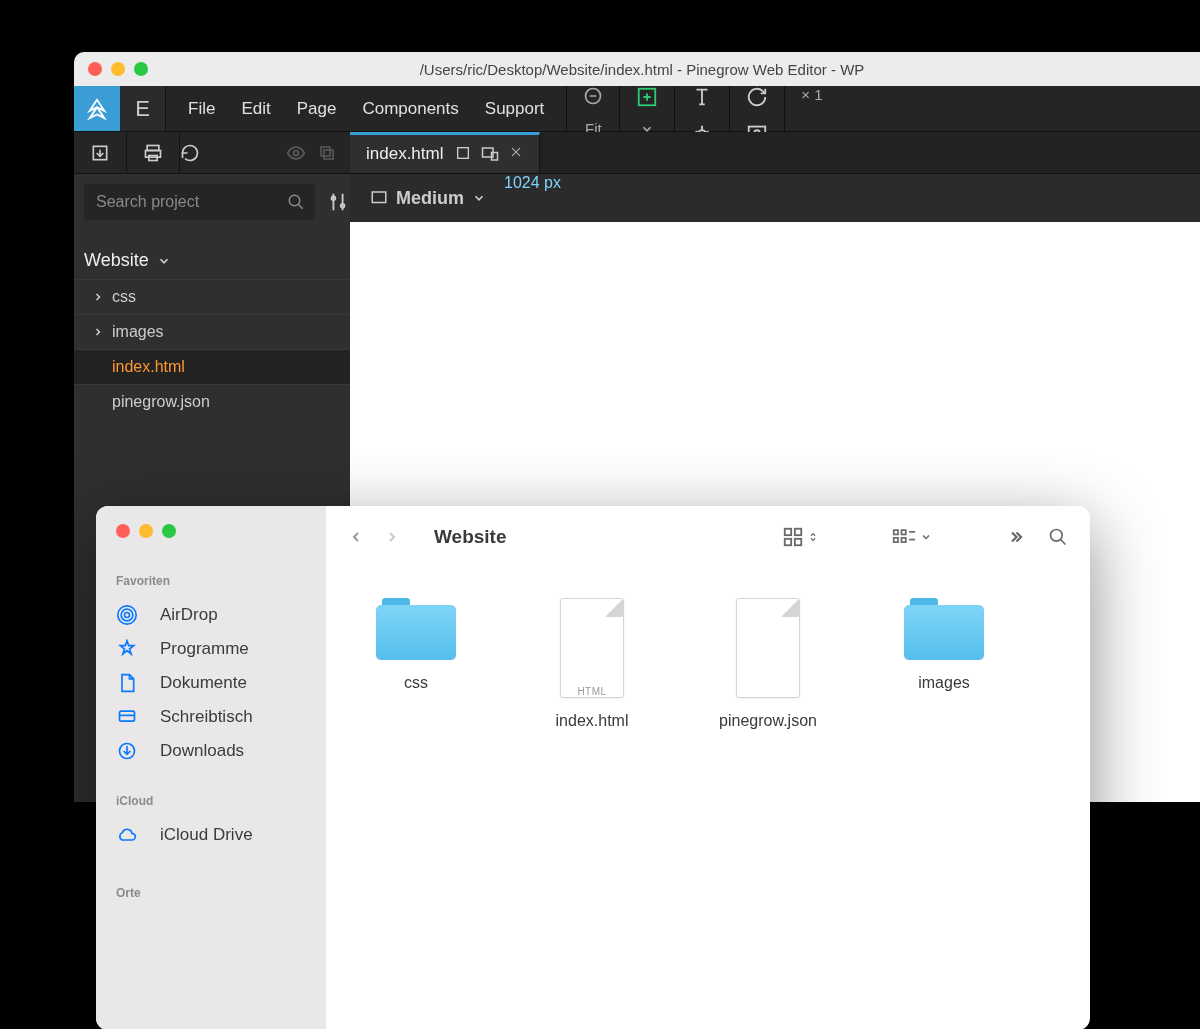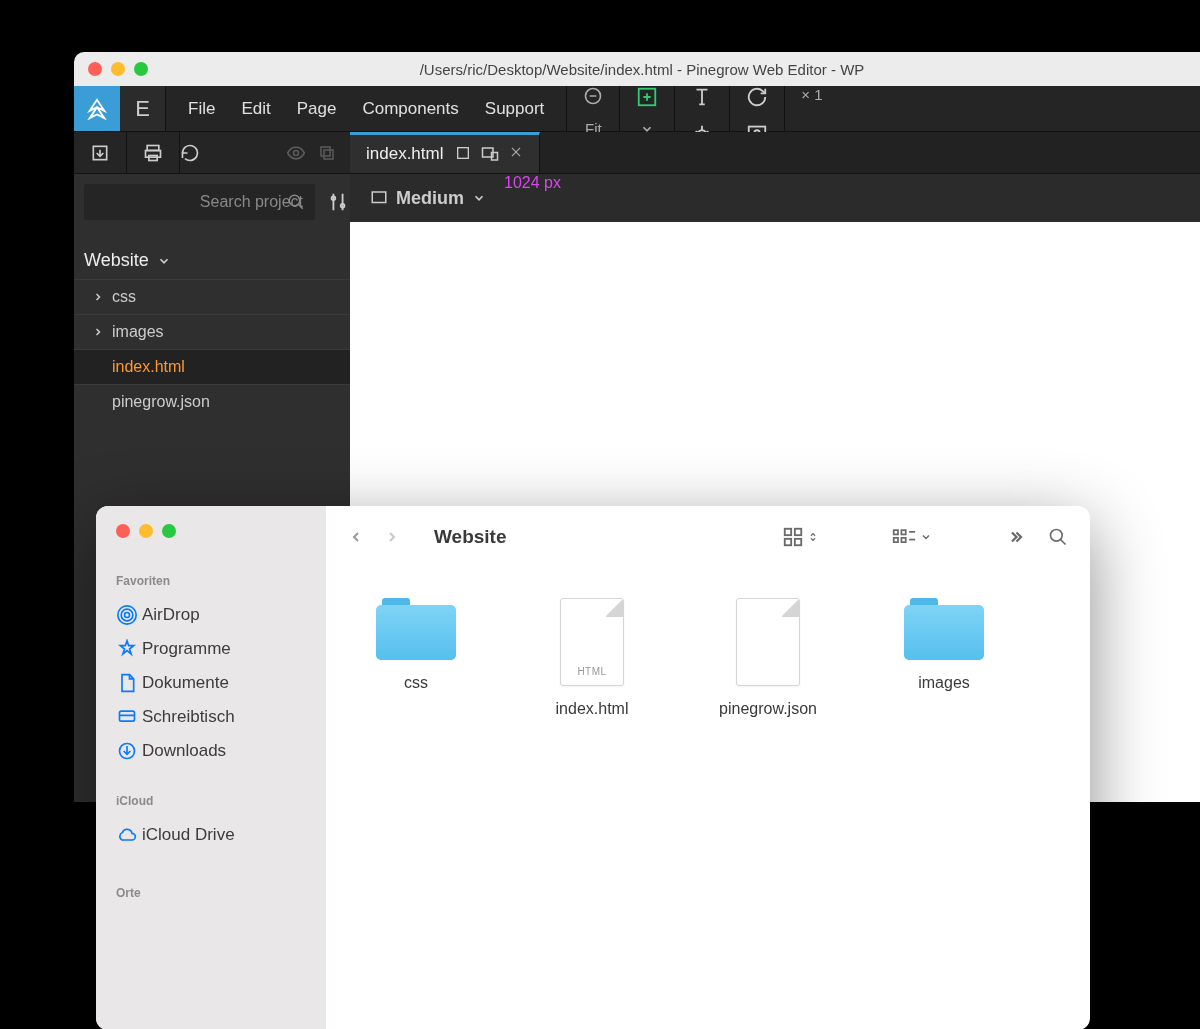--- a/index.html
+++ b/index.html
@@ -24,64 +24,64 @@
 .pg-toolgroup { display: flex; align-items: center; gap: 14px; padding: 0 16px; flex-direction: column; }
 .pg-icon { display: flex; align-items: center; justify-content: center; cursor: pointer; }
 .fit-text { font-size: 15px; color: #aaa; }
 
 .pg-body { display: flex; height: calc(100% - 80px); }
 .pg-sidebar { width: 276px; background: #2f2f2f; display: flex; flex-direction: column; }
 .pg-side-top { height: 42px; background: #252525; display: flex; align-items: center; border-bottom: 1px solid #121212; }
 .pg-side-top .sbtn { flex: 1; display: flex; align-items: center; justify-content: center; height: 100%; border-right: 1px solid #121212; cursor: pointer; }
 .pg-side-top .sbtn:last-child { border-right: none; flex: 3; justify-content: flex-end; padding-right: 14px; gap: 12px; }
 .pg-search-row { display: flex; align-items: center; padding: 10px 10px; gap: 8px; }
-.pg-search { flex: 1; background: #252525; border: none; height: 36px; border-radius: 3px; padding: 0 12px; color: #eab308; font-size: 16px; text-align: right; }
+.pg-search { flex: 1; background: #252525; border: none; height: 36px; border-radius: 3px; padding: 0 12px; color: #eab308; font-size: 16px; }
 .pg-search::placeholder { color: #888; }
 
 .pg-tree { padding: 12px 0; }
 .pg-tree-root { display: flex; align-items: center; gap: 8px; padding: 8px 10px; color: #eee; font-size: 18px; font-weight: 500; cursor: pointer; }
 .pg-tree-item { display: flex; align-items: center; gap: 8px; padding: 8px 10px 8px 18px; color: #ccc; font-size: 16px; cursor: pointer; border-top: 1px solid #3a3a3a; }
 .pg-tree-item.selected { background: #222; color: #ff9833; }
 
 .pg-main { flex: 1; background: #2a2a2a; display: flex; flex-direction: column; }
 .pg-tabstrip { height: 42px; background: #222; display: flex; align-items: center; border-bottom: 1px solid #121212; }
 .pg-tab { height: 100%; background: #2f2f2f; display: flex; align-items: center; gap: 12px; padding: 0 16px; color: #eee; font-size: 17px; border-top: 3px solid #3b9dd6; border-right: 1px solid #121212; }
 .pg-tab .tab-icons { display: flex; gap: 10px; }
 
 .pg-viewport-bar { height: 48px; background: #2b2b2b; display: flex; gap: 18px; padding: 0 20px; color: #ccc; font-size: 18px; }
 .pg-viewport-bar .vp-label { display: flex; align-items: center; gap: 8px; font-weight: 600; }
-.pg-viewport-bar .vp-size { color: #d946ef; font-size: 16px; }
+.pg-viewport-bar .vp-size { color: #7dd3fc; font-size: 16px; }
 .pg-canvas { flex: 1; background: #2b2b2b; padding: 0 0 0 0; }
 .pg-page { background: #fff; width: 100%; height: 100%; }
 
 
 .finder-window { position: absolute; top: 506px; left: 96px; width: 994px; height: 524px; background: #fff; border-radius: 12px; overflow: hidden; box-shadow: 0 20px 70px rgba(0,0,0,0.45); display: flex; }
 .finder-sidebar { width: 230px; background: #e9e7e8; padding: 18px 0; }
 .finder-tl { display: flex; gap: 9px; padding: 0 20px 30px 20px; }
 .fs-section { padding: 6px 20px; }
 .fs-heading { color: #8b8b8b; font-size: 12px; font-weight: 600; margin-bottom: 10px; }
-.fs-item { display: flex; align-items: center; gap: 4px; padding: 7px 0; color: #3c3c3c; font-size: 17px; cursor: pointer; }
+.fs-item { display: flex; align-items: center; gap: 22px; padding: 7px 0; color: #3c3c3c; font-size: 17px; cursor: pointer; }
 .fs-icon { color: #0a7aff; width: 22px; display: flex; justify-content: center; }
 
 .finder-main { flex: 1; display: flex; flex-direction: column; }
 .finder-toolbar { height: 62px; display: flex; align-items: center; padding: 0 22px; gap: 24px; }
 .fn-nav { display: flex; gap: 20px; color: #9a9a9a; }
 .fn-title { font-size: 19px; font-weight: 700; color: #3a3a3a; margin-left: 10px; }
 .fn-spacer { flex: 1; }
 .fn-tool { color: #6a6a6a; cursor: pointer; display: flex; align-items: center; gap: 4px; }
 
 .finder-content { flex: 1; padding: 30px 30px; display: flex; gap: 56px; align-items: flex-start; }
 .fn-item { display: flex; flex-direction: column; align-items: center; gap: 14px; cursor: pointer; width: 120px; }
 .fn-item .label { font-size: 16px; color: #3a3a3a; text-align: center; }
 
 .folder-icon { width: 80px; height: 62px; position: relative; }
 .folder-icon .tab { position: absolute; top: 0; left: 6px; width: 28px; height: 10px; background: #4fb8e8; border-radius: 3px 3px 0 0; }
 .folder-icon .body { position: absolute; top: 7px; left: 0; right: 0; bottom: 0; background: linear-gradient(#7fd4f5, #55bfee); border-radius: 5px; }
 
-.file-icon { width: 64px; height: 88px; background: #fff; border: 1px solid #d5d5d5; border-radius: 3px; position: relative; box-shadow: 0 1px 3px rgba(0,0,0,0.05); display: flex; align-items: flex-end; justify-content: center; padding-bottom: 8px; }
+.file-icon { width: 64px; height: 100px; background: #fff; border: 1px solid #d5d5d5; border-radius: 3px; position: relative; box-shadow: 0 1px 3px rgba(0,0,0,0.05); display: flex; align-items: flex-end; justify-content: center; padding-bottom: 0; }
 .file-icon::before { content: ''; position: absolute; top: 0; right: 0; width: 18px; height: 18px; background: linear-gradient(135deg, transparent 48%, #e8e8e8 50%, #d5d5d5 52%); border-bottom-left-radius: 2px; }
 .file-icon .ftype { font-size: 10px; color: #999; letter-spacing: 0.5px; }
 
 svg { display: block; }
 </style>
 </head>
 <body>
 
 <div class="pinegrow-window">
   <div class="pg-titlebar">

